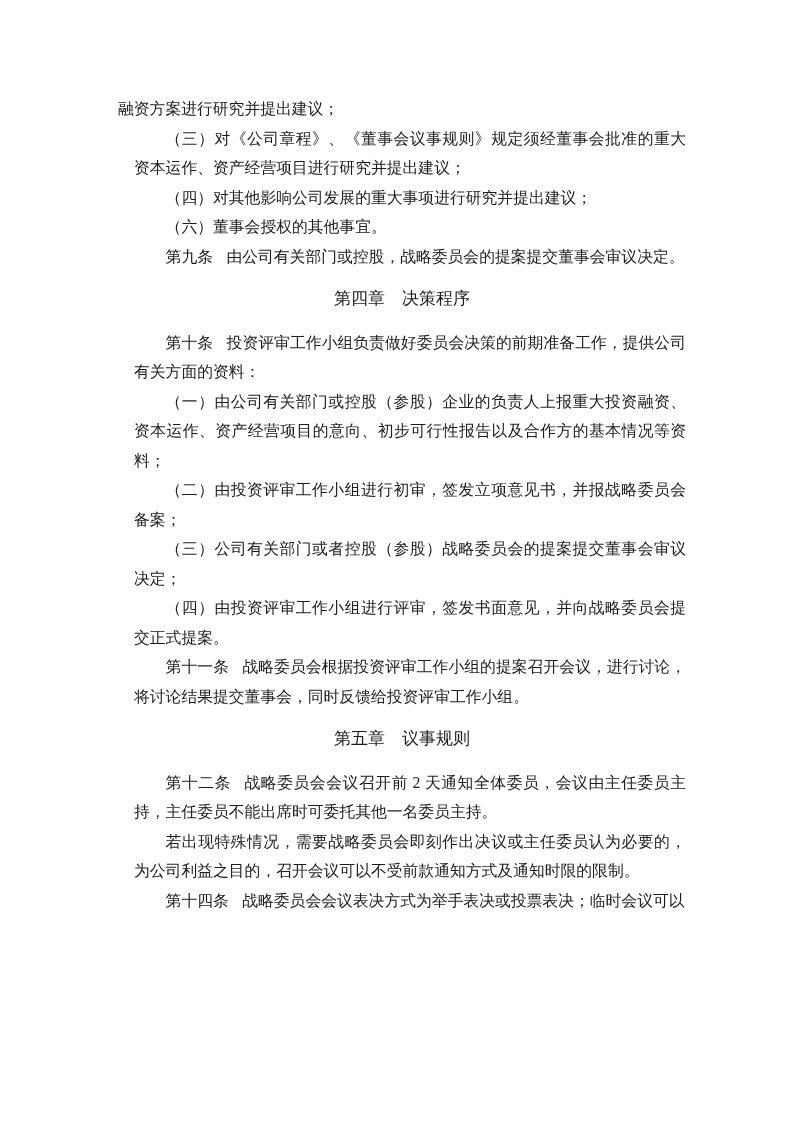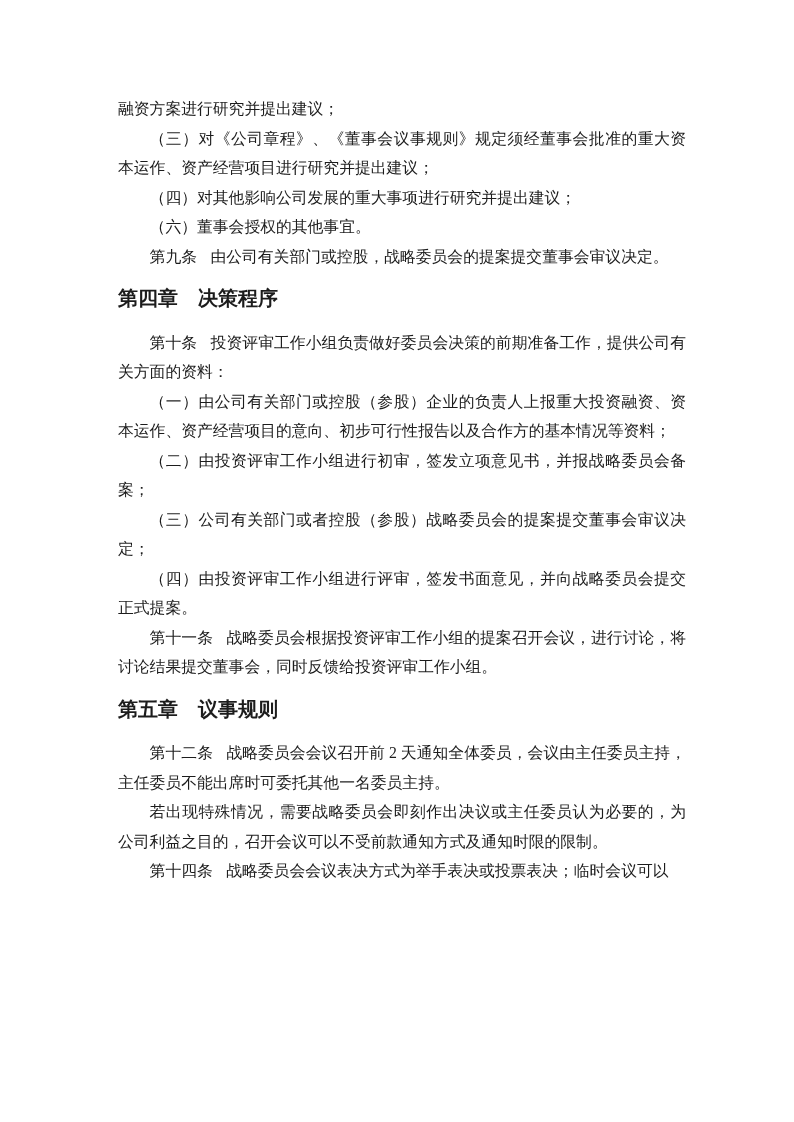--- a/index.html
+++ b/index.html
@@ -21,29 +21,30 @@
     line-height: 29.5px;
     text-align: justify;
     overflow: hidden;
   }
   .para {
     margin: 0;
     padding: 0;
   }
   .para.indent {
     text-indent: 2em;
+    margin-left: 16px;
   }
   .article-label {
     font-weight: normal;
     margin-right: 0.85em;
   }
   .chapter-heading {
-    font-size: 20px;
-    font-weight: bold;
-    text-align: left;
+    font-size: 17px;
+    font-weight: normal;
+    text-align: center;
     text-indent: 0;
     margin: 13px 0 14px 0;
     line-height: 29.5px;
   }
 </style>
 </head>
 <body>
 
 <div class="page">
 

